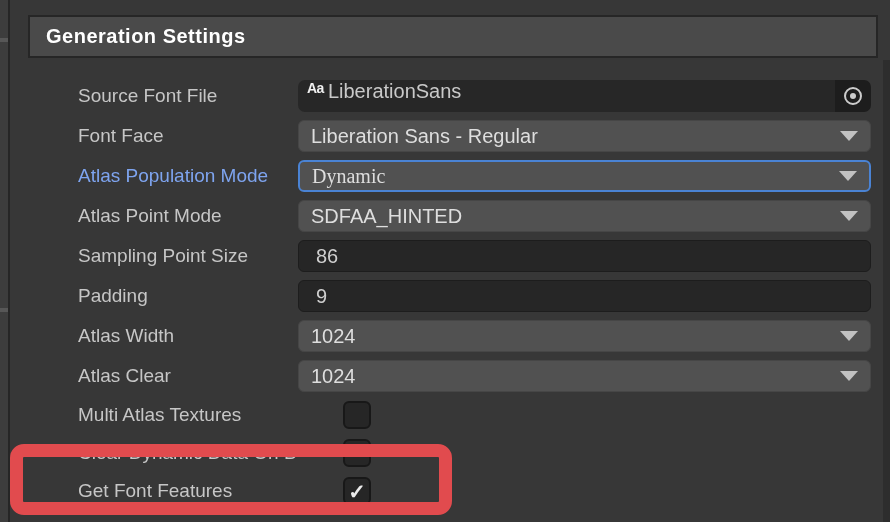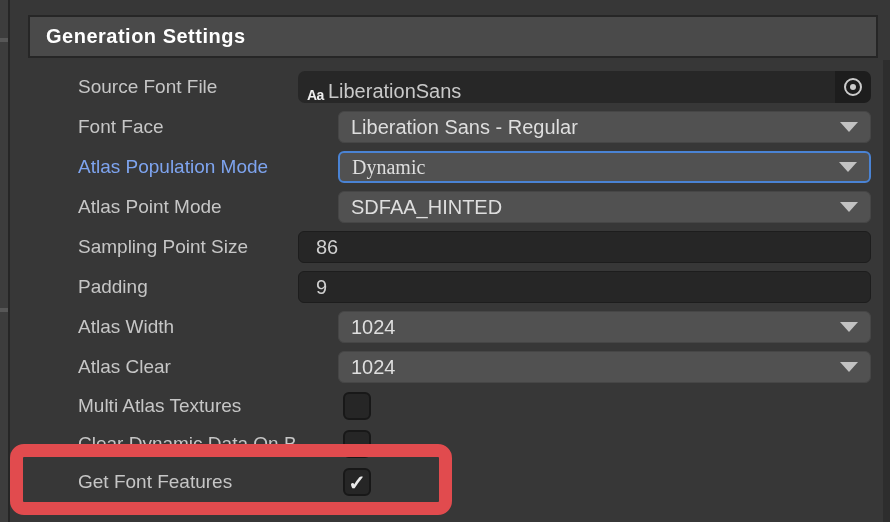--- a/index.html
+++ b/index.html
@@ -27,33 +27,33 @@
   
   .header {
     position:absolute; left:28px; top:15px; width:850px; height:43px;
     background:#4a4a4a; border:2px solid #262626;
     display:flex; align-items:center; padding-left:16px;
   }
   .header-title {
     font-size:20px; font-weight:bold; color:#ffffff; letter-spacing:0.5px;
   }
   
-  .rows { position:absolute; left:10px; top:67px; width:872px; }
+  .rows { position:absolute; left:10px; top:76px; width:872px; }
   .row { display:flex; align-items:center; height:40px; }
   .row.cb { height:38px;gap:45px; }
   .label {
     width:288px; padding-left:68px; font-size:19px; color:#c6c6c6;
     white-space:nowrap; overflow:hidden;
   }
   .label.blue { color:#7ea4ef; }
   .field-area { flex:1; margin-right:11px; display:flex; align-items:center; }
   
   .objfield {
     flex:1; height:32px; background:#272727; border-radius:7px;
-    display:flex; align-items:flex-end; overflow:hidden; cursor:pointer;
+    display:flex; align-items:flex-start; overflow:hidden; cursor:pointer;
   }
   .aa-badge {
     font-size:14px; font-weight:bold; color:#efefef; padding:0 4px 0 9px;
     letter-spacing:-0.5px;
   }
   .objfield-text { font-size:20px; color:#c9c9c9; flex:1; }
   .obj-picker {
     width:36px; height:32px; background:#1d1d1d;
     display:flex; align-items:center; justify-content:center; cursor:pointer;
     border-top-right-radius:7px; border-bottom-right-radius:7px;
@@ -63,21 +63,20 @@
     display:flex; align-items:center; justify-content:center;
   }
   .picker-circle::after {
     content:""; width:6px; height:6px; background:#cccccc; border-radius:50%;
   }
   
   .dropdown {
     flex:1; height:32px; background:#515151; border-radius:6px;
     display:flex; align-items:center; padding:0 12px; cursor:pointer;
     border:1px solid #464646;
-    margin-left:40px;
   }
   .dropdown.focused { border:2px solid #4a83d4;font-family:Liberation Serif, serif; }
   .dropdown-text { font-size:20px; color:#dedede; flex:1; white-space:nowrap; }
   .caret {
     width:0; height:0; border-left:9px solid transparent;
     border-right:9px solid transparent; border-top:10px solid #c2c2c2;
   }
   
   .textfield {
     flex:1; height:32px; background:#262626; border:1px solid #1d1d1d;

